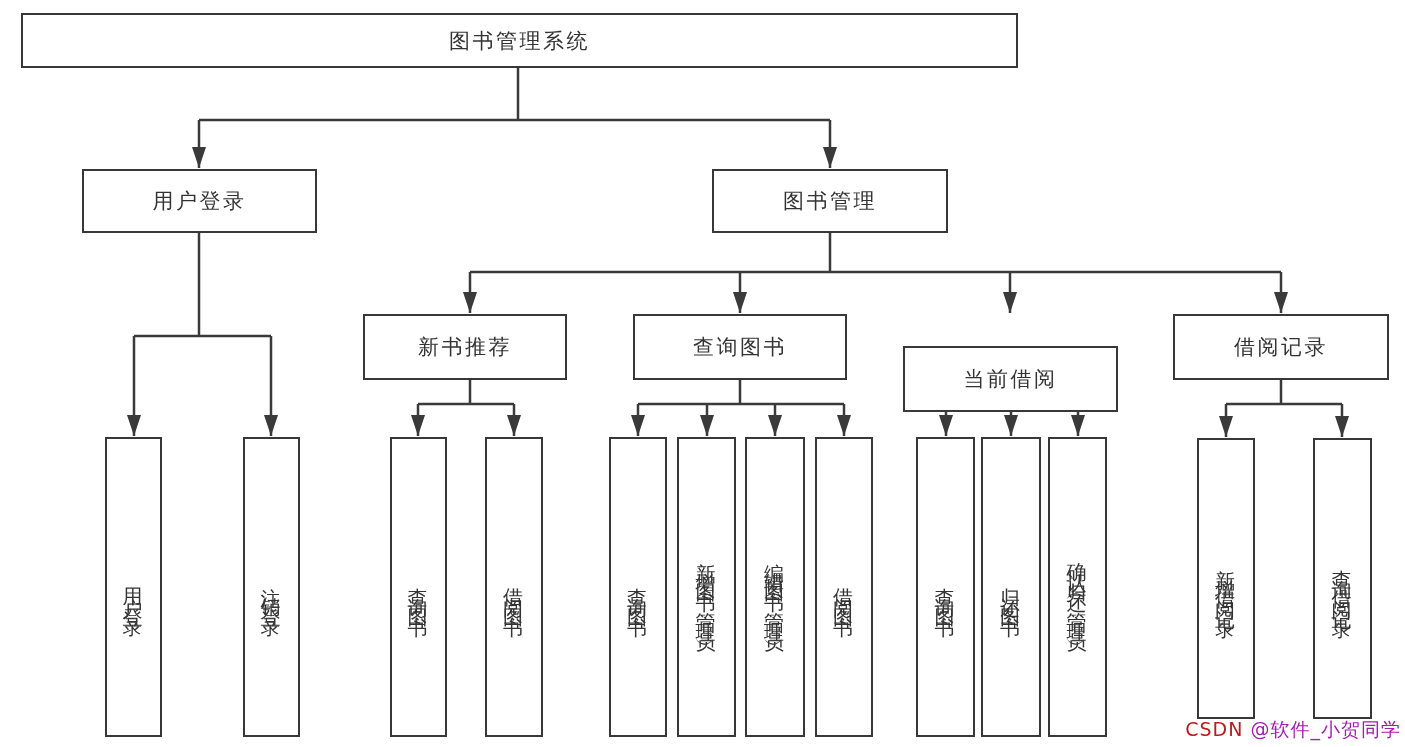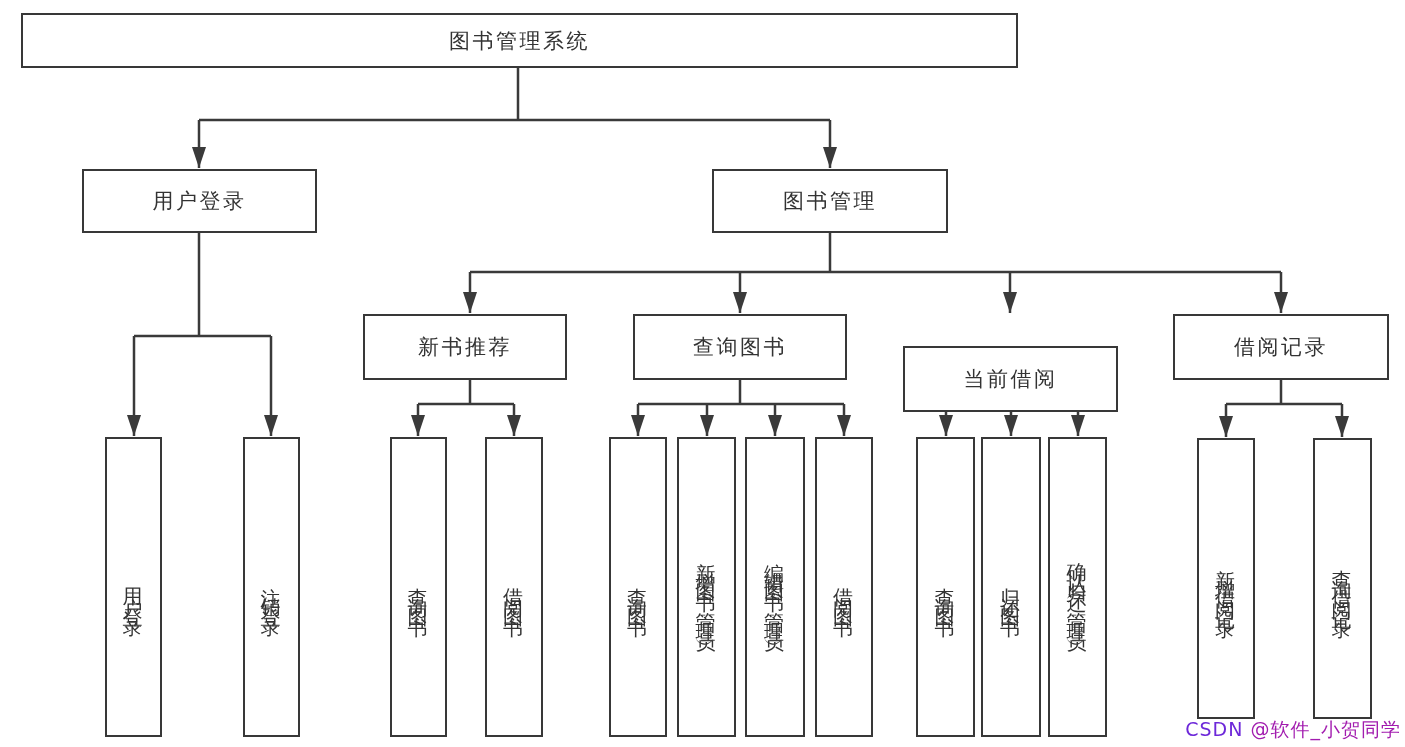--- a/index.html
+++ b/index.html
@@ -49,21 +49,21 @@
   }
   .watermark {
     position: absolute;
     right: 4px;
     bottom: 4px;
     font-size: 19px;
     letter-spacing: 1px;
     white-space: nowrap;
     z-index: 2;
   }
-  .wm-prefix { color: #6d28d9; }
+  .wm-prefix { color: #b91c1c; }
   .wm-handle { color: #a21caf; }
 </style>
 </head>
 <body>
 
 <div class="canvas">
 
   <svg class="wires" width="1405" height="747" viewBox="0 0 1405 747">
     <defs>
       <marker id="arrow" markerUnits="userSpaceOnUse" markerWidth="26" markerHeight="18" refX="21" refY="7" orient="auto">

